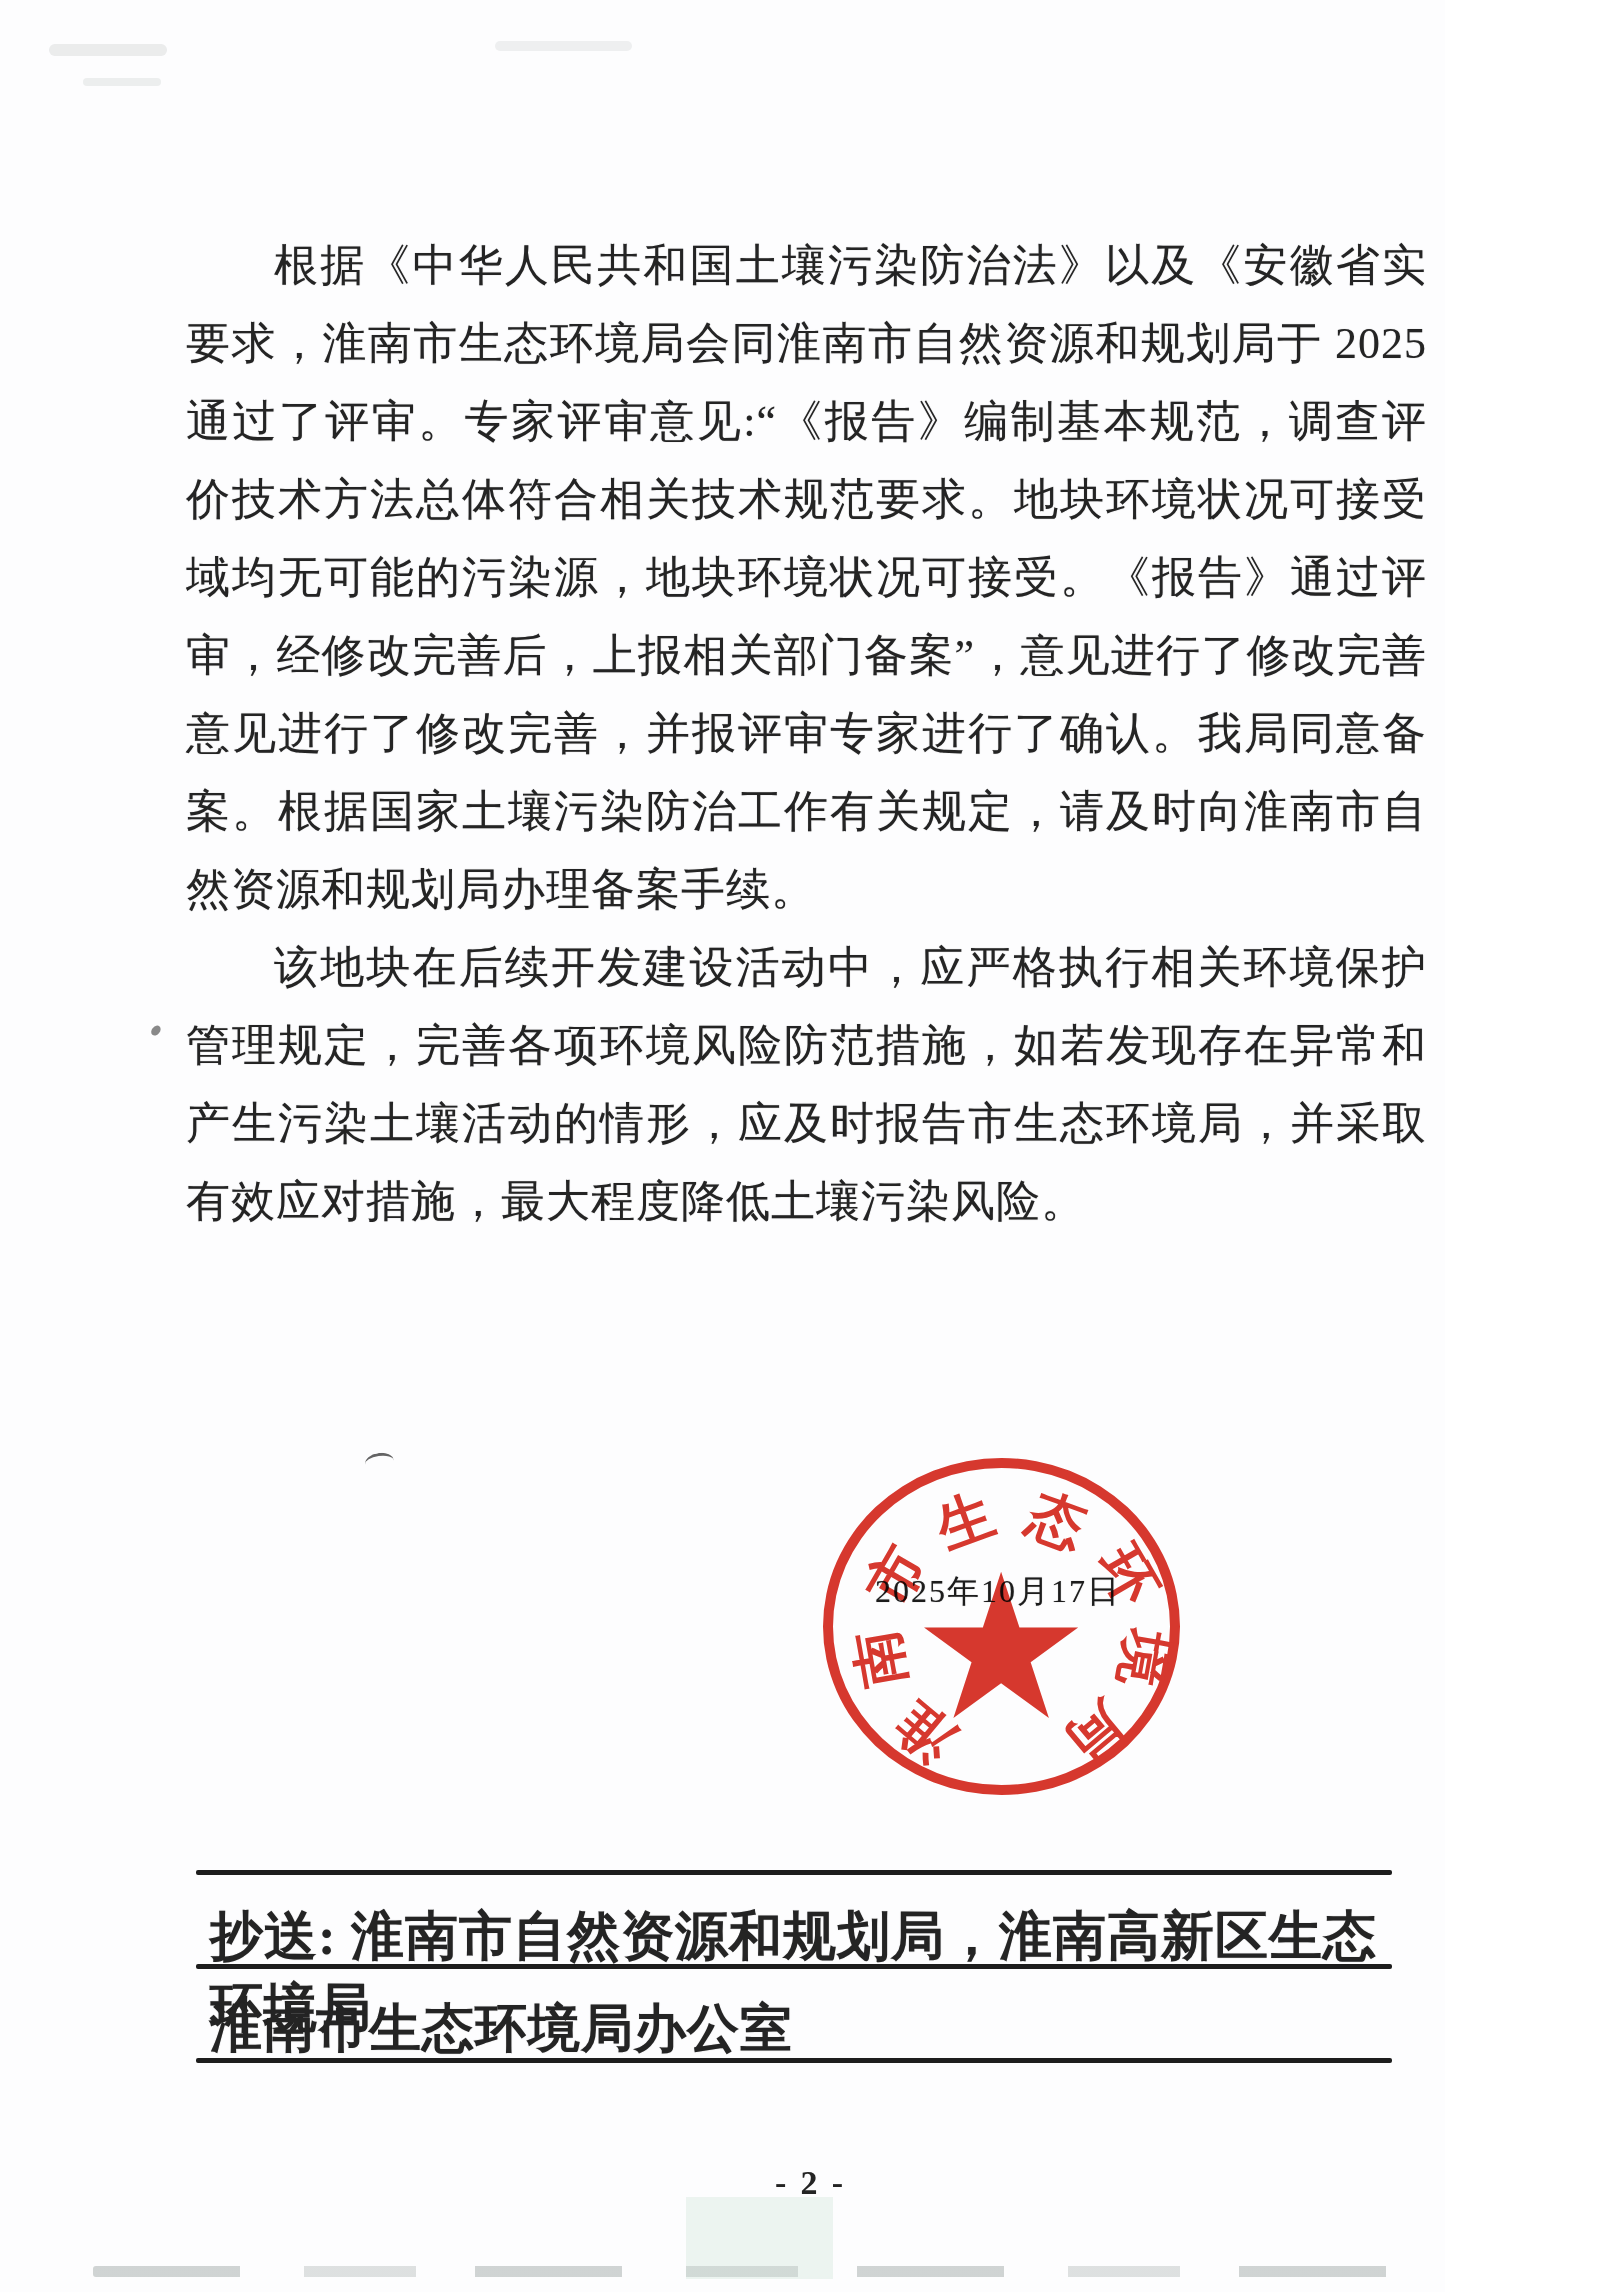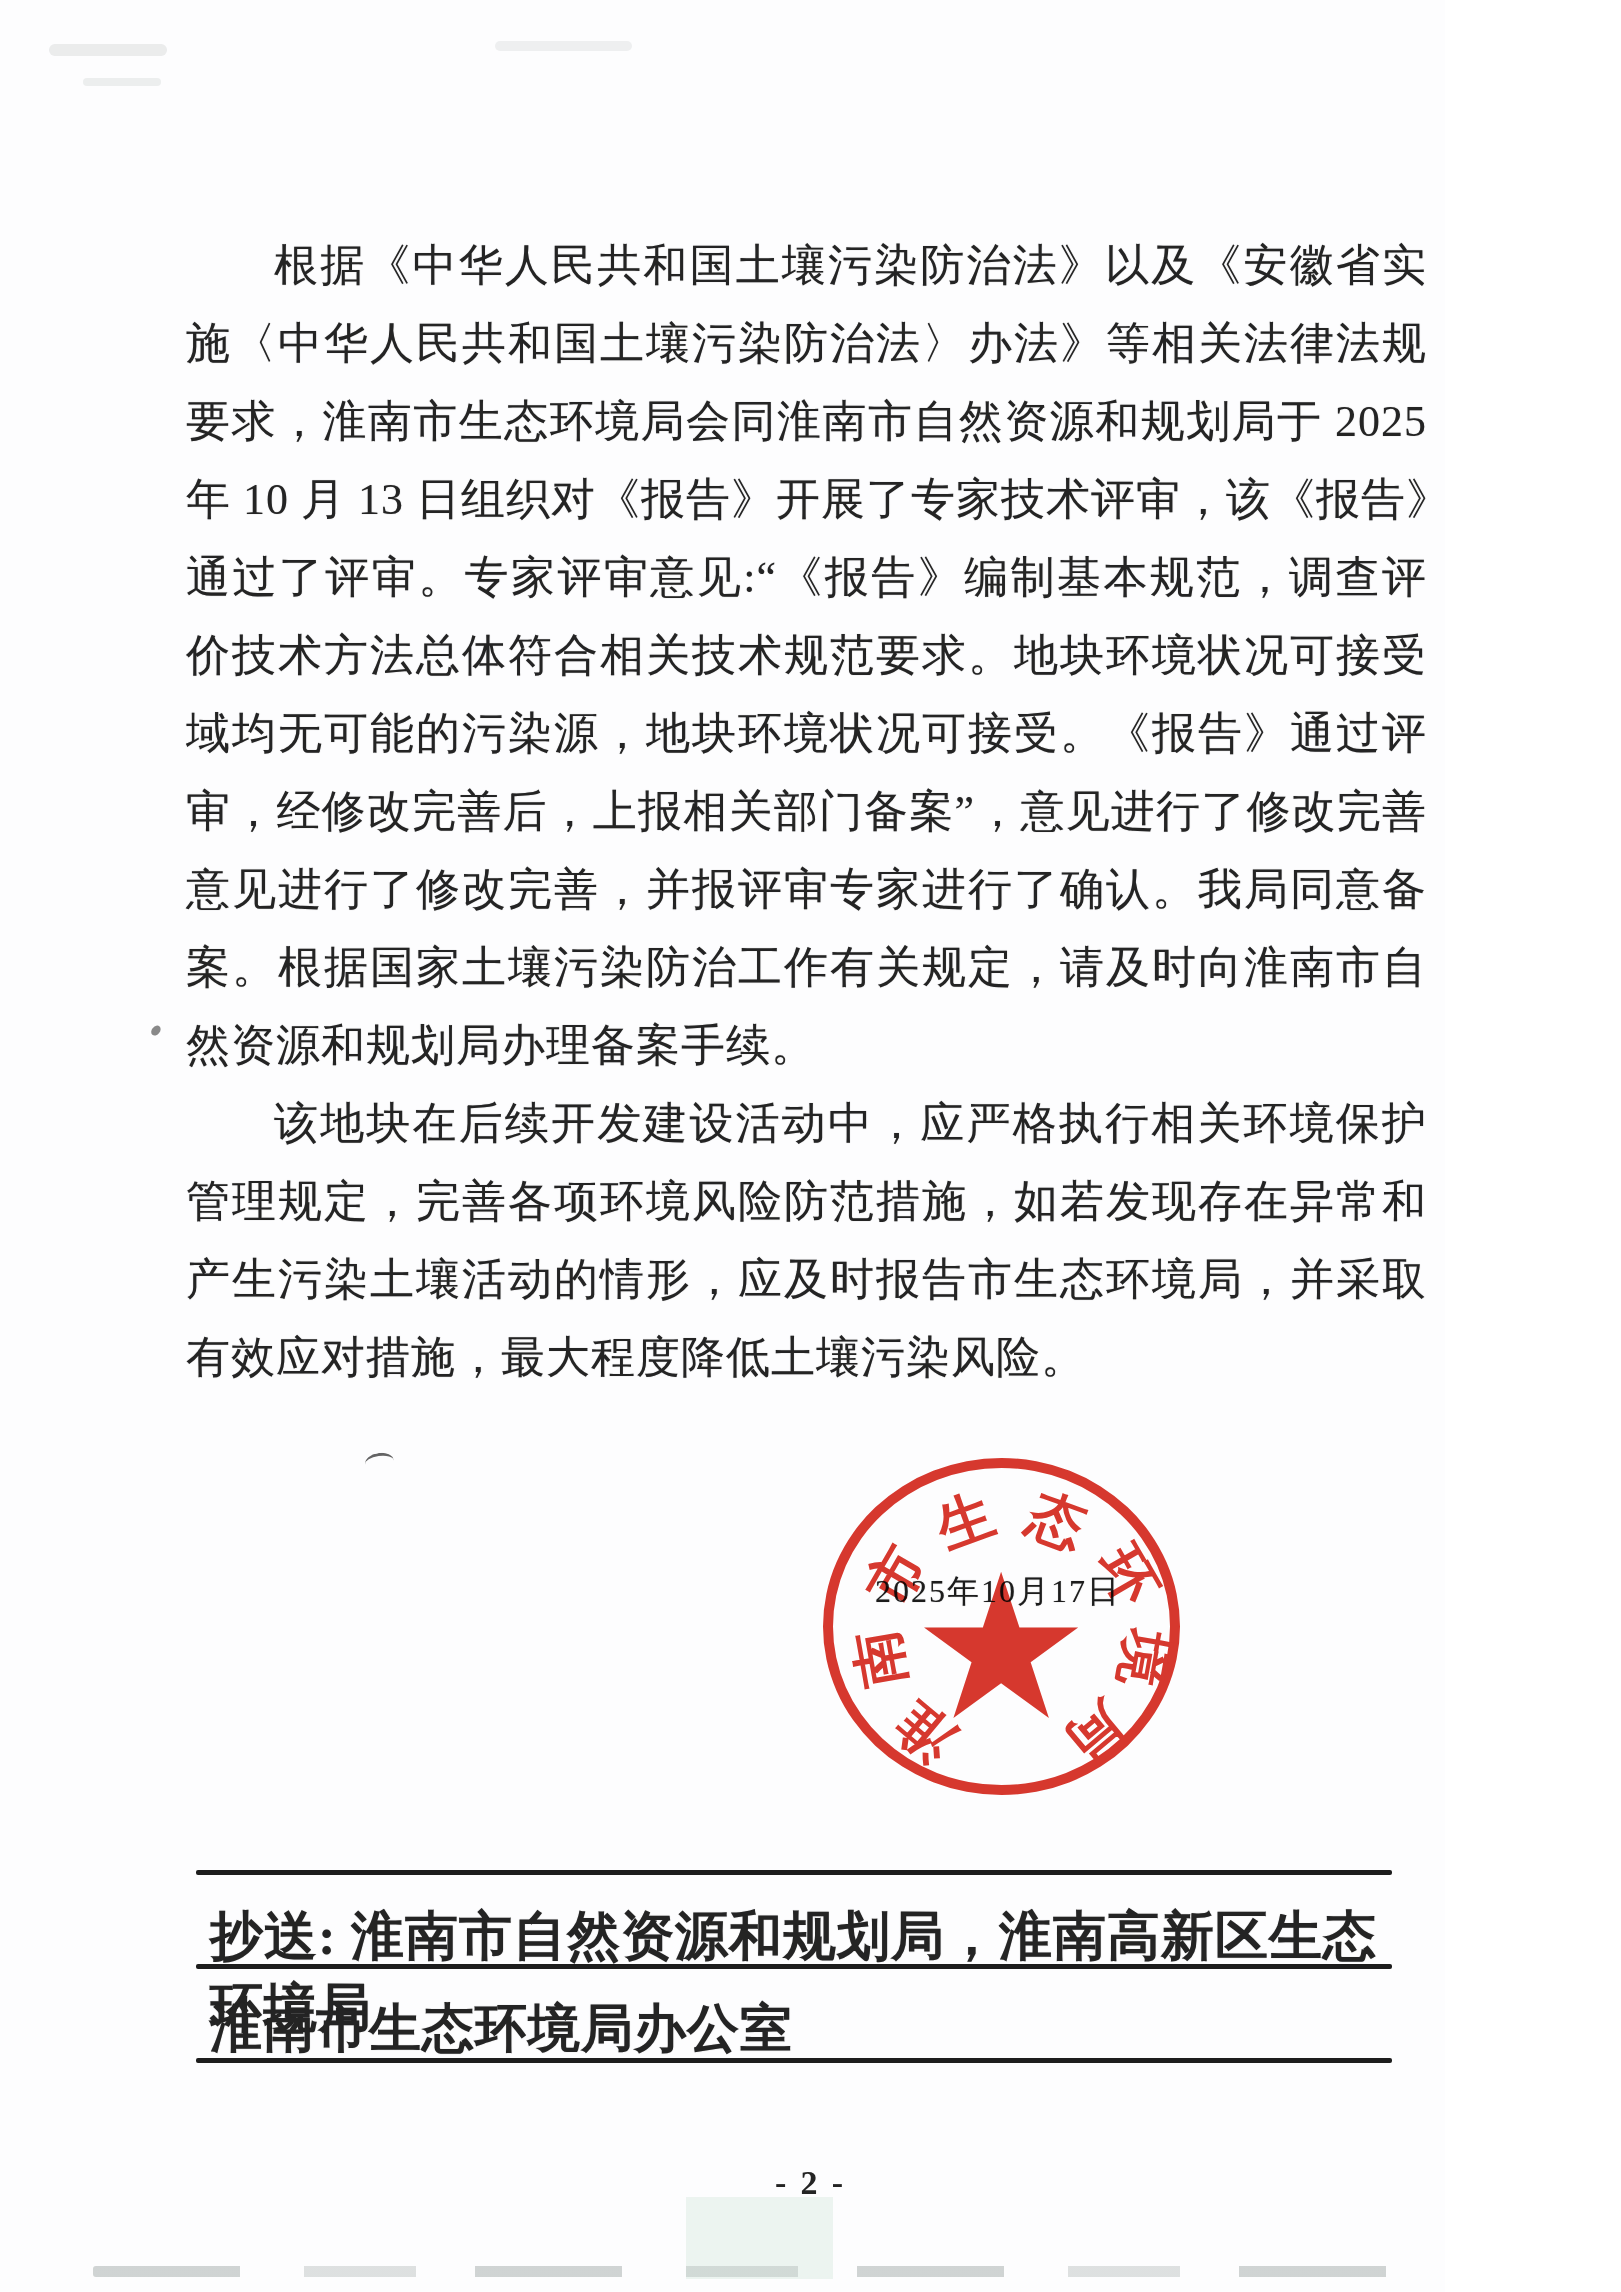--- a/index.html
+++ b/index.html
@@ -109,23 +109,21 @@
     border-radius:2.9px;
   }
 </style>
 </head>
 <body>
 
 <div class="page">
 
   <div class="body-text">
     <div class="line indent">根据《中华人民共和国土壤污染防治法》以及《安徽省实</div>
-    <div class="line">施〈中华人民共和国土壤污染防治法〉办法》等相关法律法规</div>
     <div class="line">要求，淮南市生态环境局会同淮南市自然资源和规划局于 2025</div>
-    <div class="line">年 10 月 13 日组织对《报告》开展了专家技术评审，该《报告》</div>
     <div class="line">通过了评审。专家评审意见:“《报告》编制基本规范，调查评</div>
     <div class="line">价技术方法总体符合相关技术规范要求。地块环境状况可接受</div>
     <div class="line">域均无可能的污染源，地块环境状况可接受。《报告》通过评</div>
     <div class="line">审，经修改完善后，上报相关部门备案”，意见进行了修改完善</div>
     <div class="line">意见进行了修改完善，并报评审专家进行了确认。我局同意备</div>
     <div class="line">案。根据国家土壤污染防治工作有关规定，请及时向淮南市自</div>
     <div class="line last">然资源和规划局办理备案手续。</div>
     <div class="line indent">该地块在后续开发建设活动中，应严格执行相关环境保护</div>
     <div class="line">管理规定，完善各项环境风险防范措施，如若发现存在异常和</div>
     <div class="line">产生污染土壤活动的情形，应及时报告市生态环境局，并采取</div>

